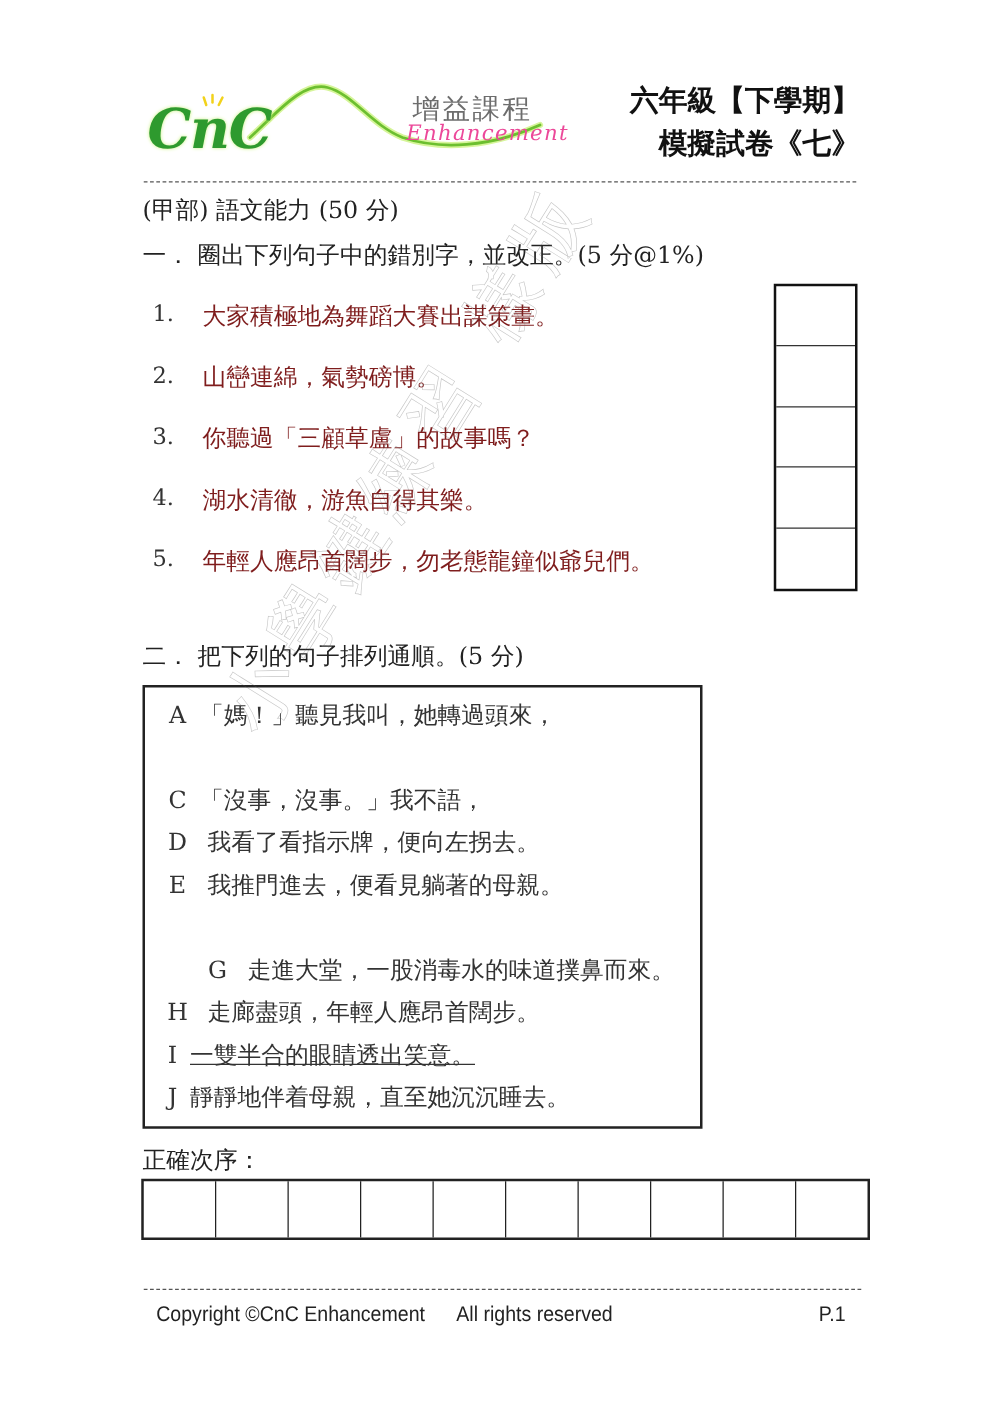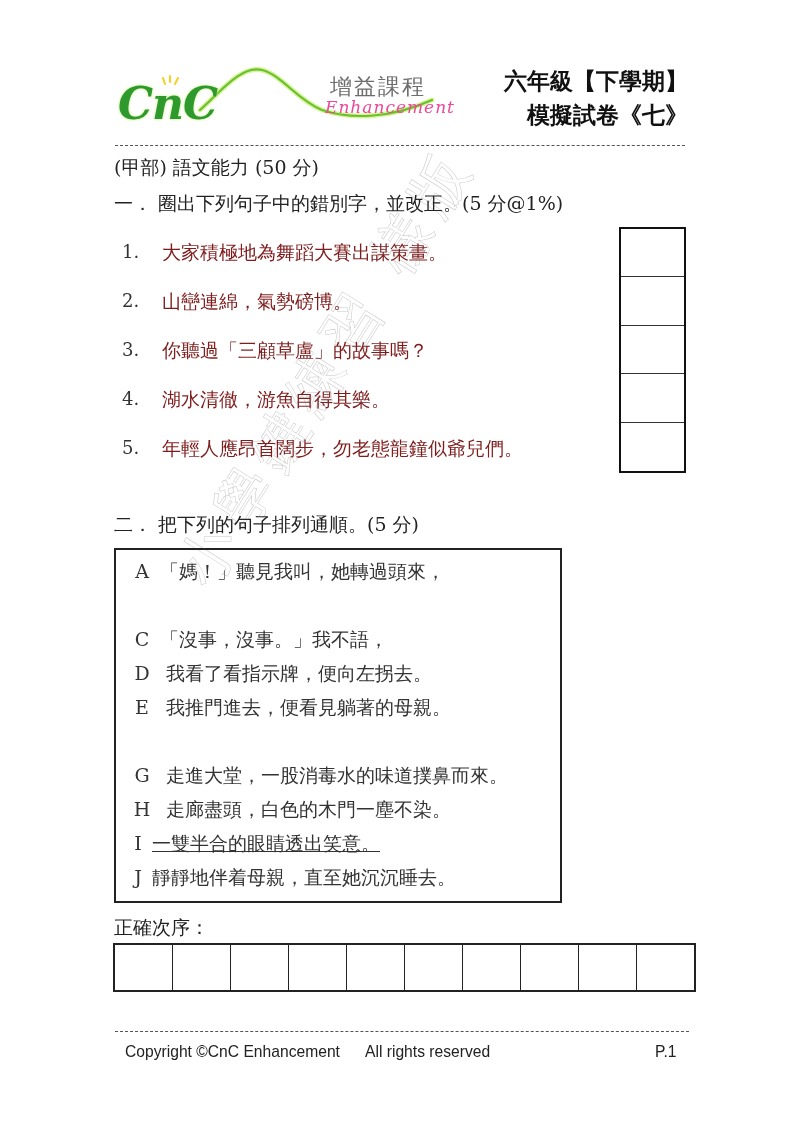--- a/index.html
+++ b/index.html
@@ -171,25 +171,25 @@
   </div>
   <div class="s-row" style="top:77px;">
     <span class="s-letter">C</span><span>「沒事，沒事。」我不語，</span>
   </div>
   <div class="s-row" style="top:111px;">
     <span class="s-letter">D</span><span> 我看了看指示牌，便向左拐去。</span>
   </div>
   <div class="s-row" style="top:145px;">
     <span class="s-letter">E</span><span> 我推門進去，便看見躺著的母親。</span>
   </div>
-  <div class="s-row" style="top:213px;">
+  <div class="s-row" style="top:213px;margin-left:32px;">
     <span class="s-letter">G</span><span> 走進大堂，一股消毒水的味道撲鼻而來。</span>
   </div>
   <div class="s-row" style="top:247px;">
-    <span class="s-letter">H</span><span> 走廊盡頭，白色的木門一塵不染。</span>
+    <span class="s-letter">H</span><span> 走廊盡頭，年輕人應昂首闊步。</span>
   </div>
   <div class="s-row" style="top:281px;text-decoration:underline;">
     <span class="s-letter" style="width:28px;">I</span><span>一雙半合的眼睛透出笑意。</span>
   </div>
   <div class="s-row" style="top:315px;">
     <span class="s-letter" style="width:28px;">J</span><span>靜靜地伴着母親，直至她沉沉睡去。</span>
   </div>
 </div>
 
 <div class="abs order-label">正確次序：</div>

